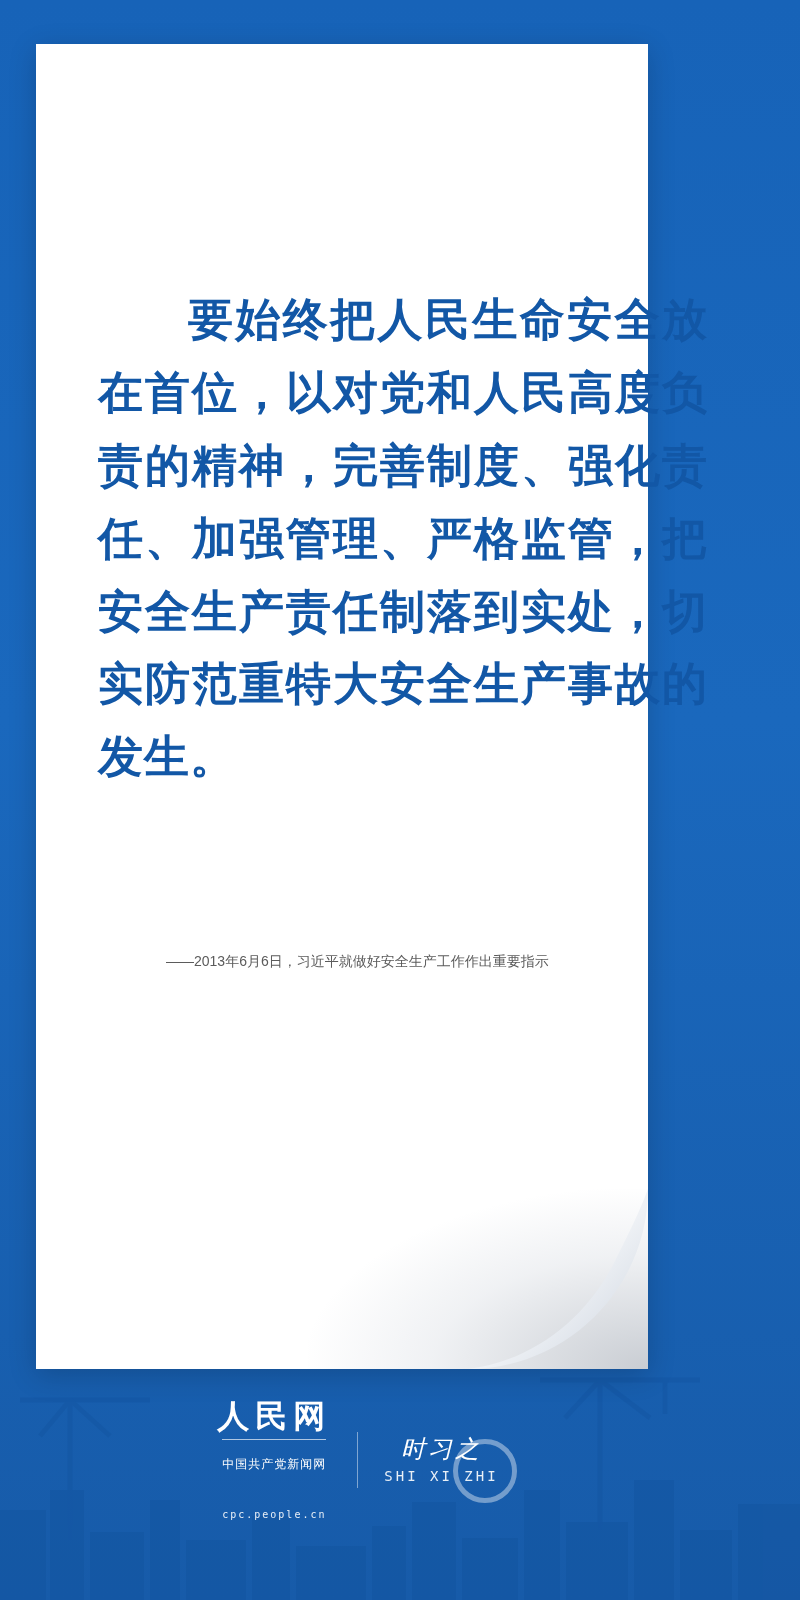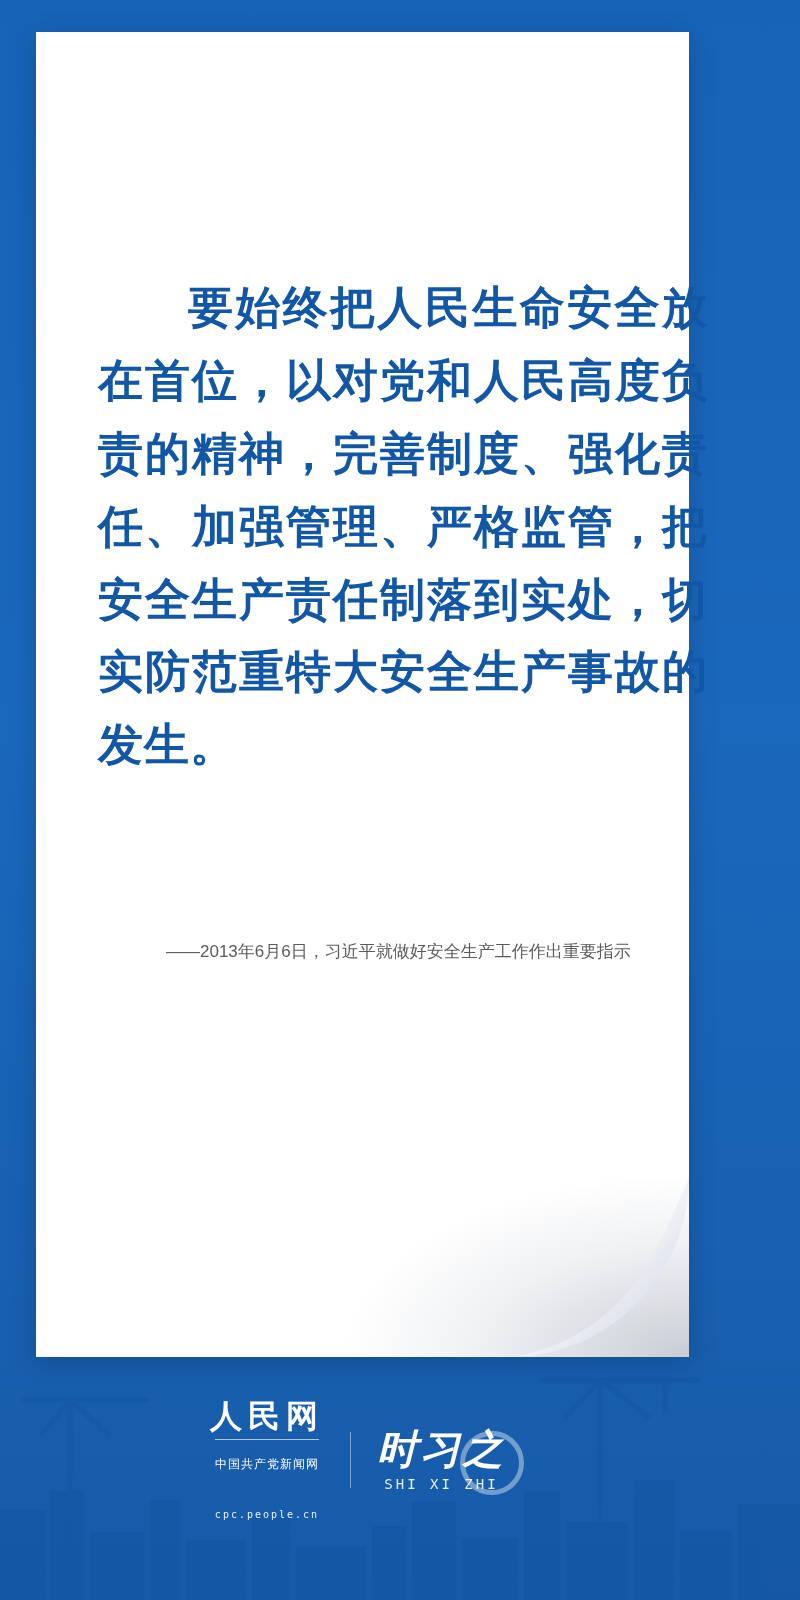--- a/index.html
+++ b/index.html
@@ -29,26 +29,25 @@
     bottom: 0;
     width: 800px;
     height: 260px;
     opacity: 0.30;
   }
 
   
   .card {
     position: absolute;
     left: 36px;
-    top: 32px;
+    top: 44px;
     width: 612px;
     height: 1325px;
     background: #ffffff;
     box-shadow: 0 6px 26px rgba(0,0,0,0.18);
-    padding-left: 41px;
   }
 
   .quote {
     position: absolute;
     left: 62px;
     top: 240px;
     width: 610px;
     color: #1257a6;
     font-weight: bold;
     font-size: 45px;
@@ -58,21 +57,21 @@
     text-align-last: left;
     text-indent: 90px;
   }
 
   .attribution {
     position: absolute;
     left: 62px;
     top: 905px;
     width: 620px;
     color: #5b5b5b;
-    font-size: 17px;
+    font-size: 14px;
     line-height: 1.75;
     text-indent: 68px;
   }
 
   
   .curl-shadow {
     position: absolute;
     right: 0;
     bottom: 0;
     width: 340px;
@@ -146,22 +145,22 @@
     position: absolute;
     right: -18px;
     top: 2px;
     width: 54px;
     height: 54px;
     border: 5px solid rgba(255,255,255,0.40);
     border-radius: 50%;
   }
   .brand-right .cn2 {
     position: relative;
-    font-size: 40px;
-    font-weight: bold;
+    font-size: 24px;
+    font-weight: normal;
     font-style: italic;
     letter-spacing: 3px;
     margin-bottom: 8px;
   }
   .brand-right .py {
     position: relative;
     font-family: "DejaVu Sans Mono", "Liberation Mono", monospace;
     font-size: 14px;
     letter-spacing: 3px;
     opacity: 0.9;

